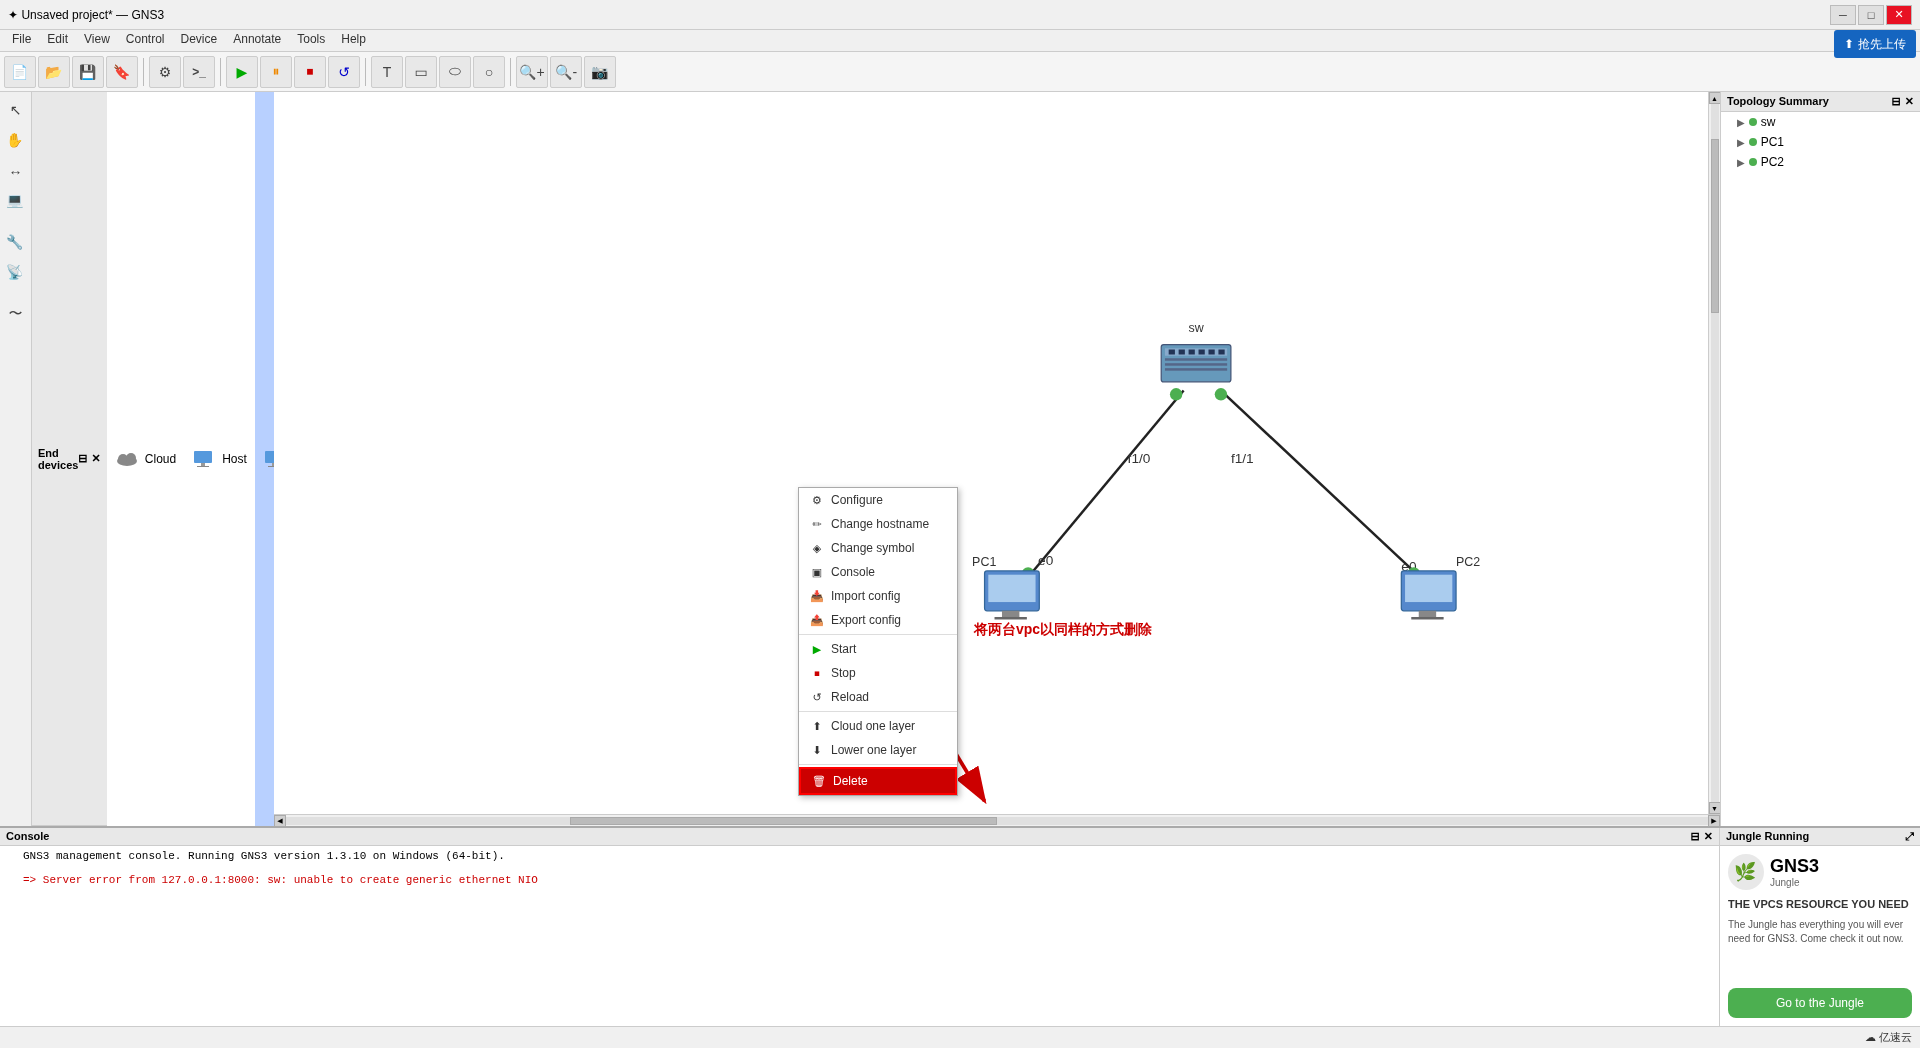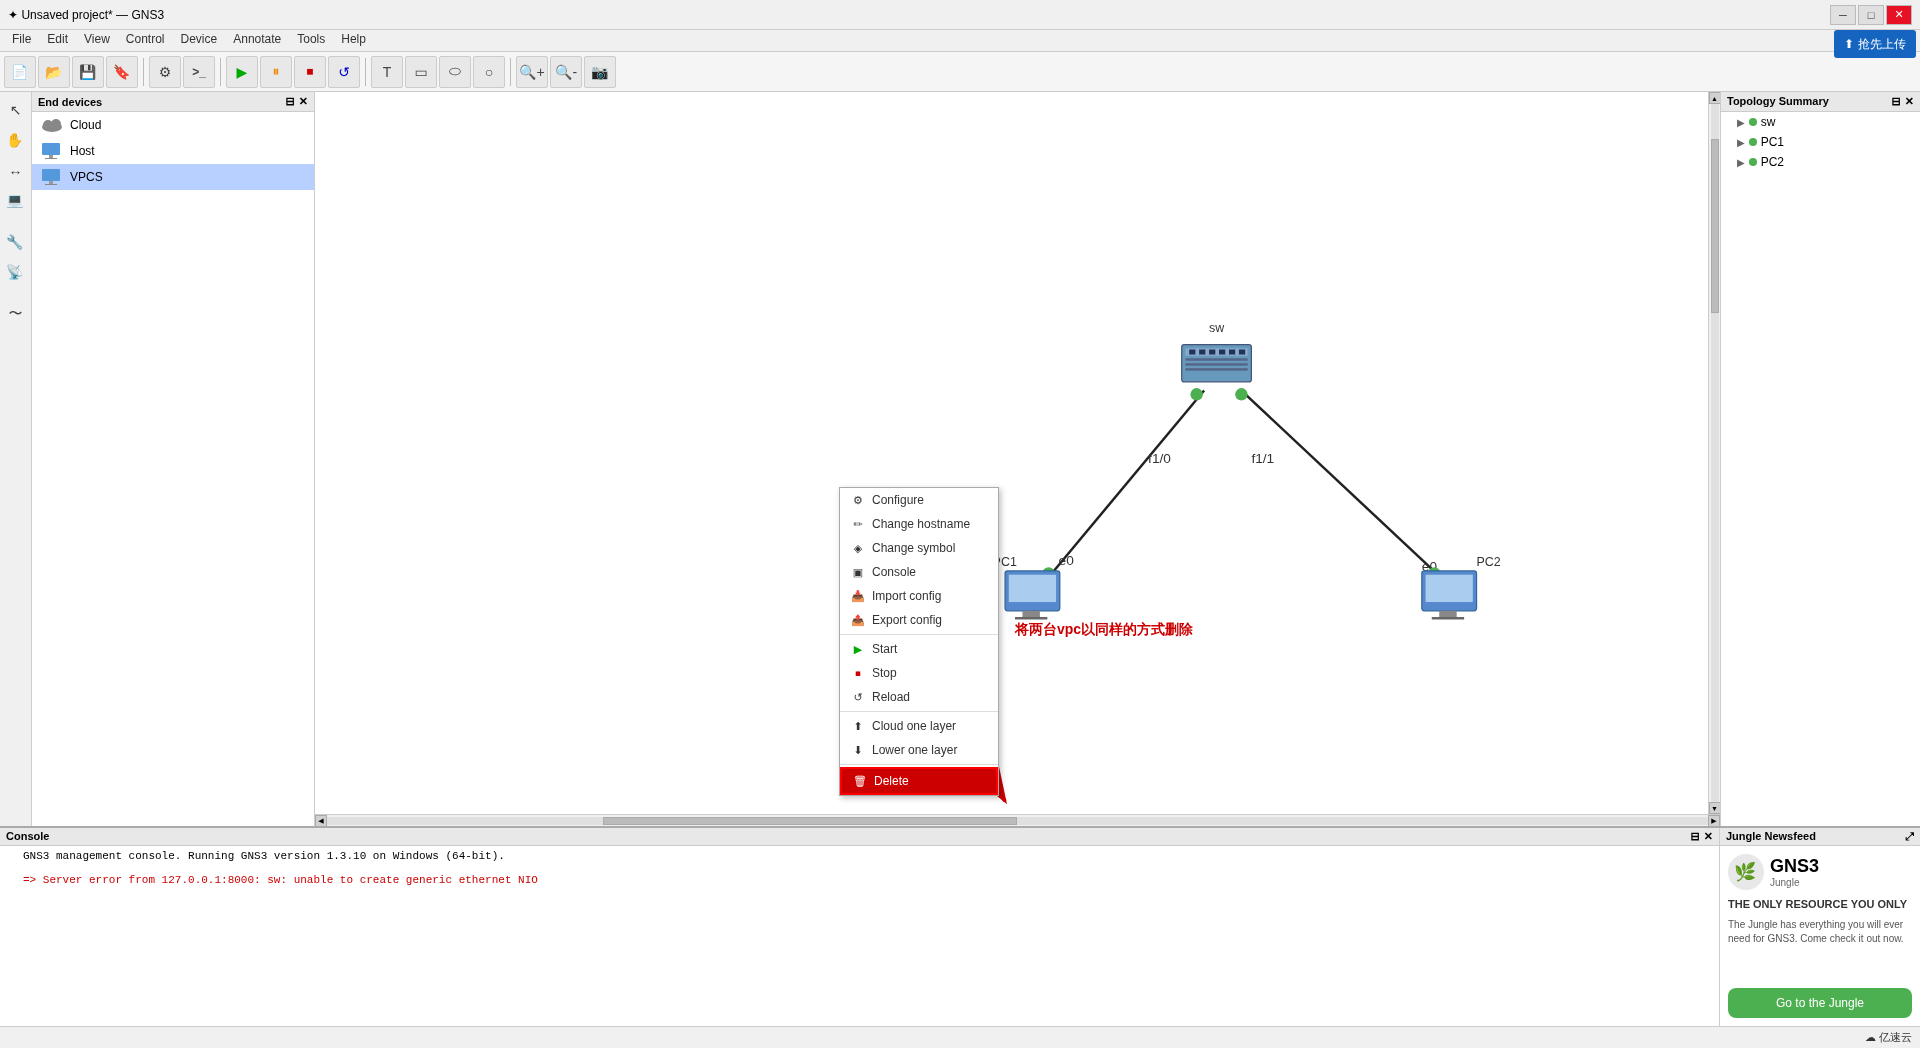--- a/index.html
+++ b/index.html
@@ -82,25 +82,24 @@
 
     
     #main-layout {
       display: flex;
       height: calc(1048px - 30px - 22px - 40px - 22px); 
       flex: 1;
     }
 
     
     #left-sidebar {
-      width: 283px;
+      width: 242px;
       background: #fff;
       border-right: 1px solid #ccc;
       display: flex;
-      flex-direction: column;
     }
     #left-sidebar-header {
       background: #e8e8e8;
       padding: 3px 6px;
       font-size: 11px;
       font-weight: bold;
       display: flex;
       justify-content: space-between;
       align-items: center;
       border-bottom: 1px solid #ccc;
@@ -603,34 +602,34 @@
     </div>
     <div id="console-content">
       <div class="console-normal">GNS3 management console. Running GNS3 version 1.3.10 on Windows (64-bit).</div>
       <div class="console-normal">&nbsp;</div>
       <div class="console-error">=&gt; Server error from 127.0.0.1:8000: sw: unable to create generic ethernet NIO</div>
     </div>
   </div>
 
   <div id="jungle-panel">
     <div id="jungle-header">
-      <span>Jungle Newsfeed</span>
+      <span>Jungle Running</span>
       <span style="cursor:pointer;">⤢</span>
     </div>
     <div id="jungle-content">
       <div class="jungle-logo">
         <div class="jungle-logo-icon">
           <span>🌿</span>
         </div>
         <div>
           <div class="jungle-logo-text">GNS3</div>
           <div class="jungle-logo-sub">Jungle</div>
         </div>
       </div>
-      <div class="jungle-headline">THE ONLY RESOURCE YOU ONLY</div>
+      <div class="jungle-headline">THE VPCS RESOURCE YOU NEED</div>
       <div class="jungle-body">The Jungle has everything you will ever need for GNS3. Come check it out now.</div>
       <button class="jungle-btn">Go to the Jungle</button>
     </div>
   </div>
 
 </div>
 
 <div id="statusbar">
   <span>
     <span>☁</span>

